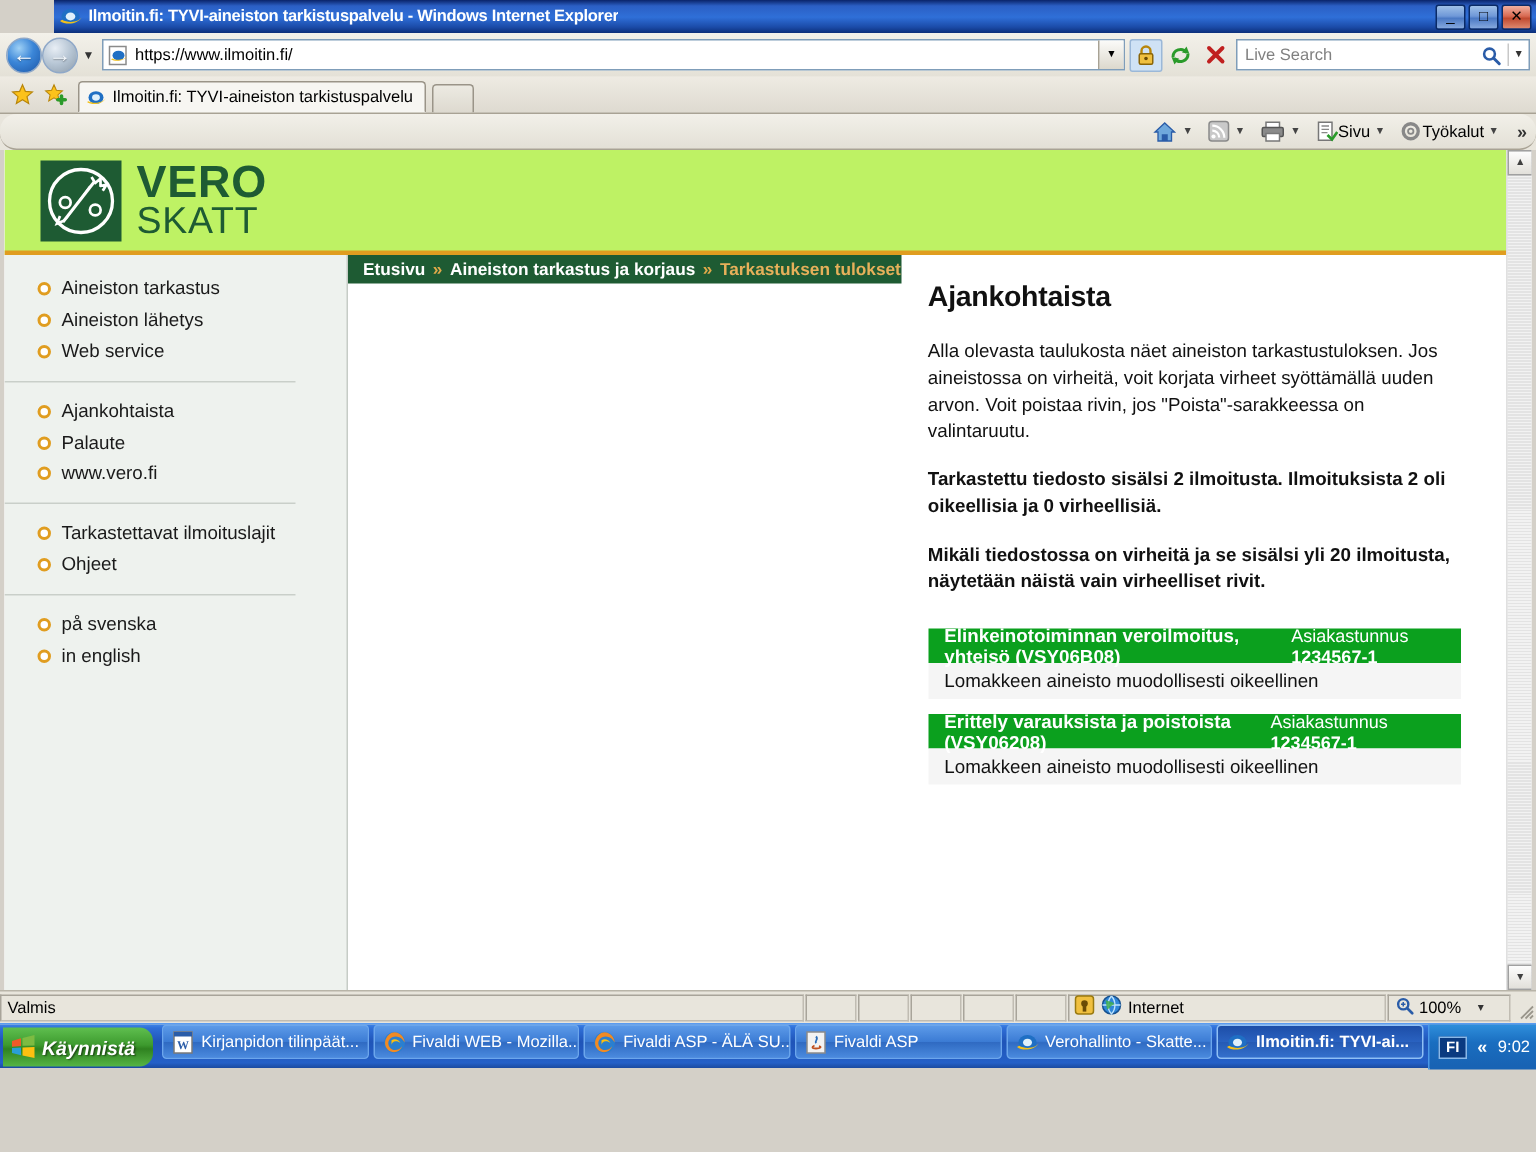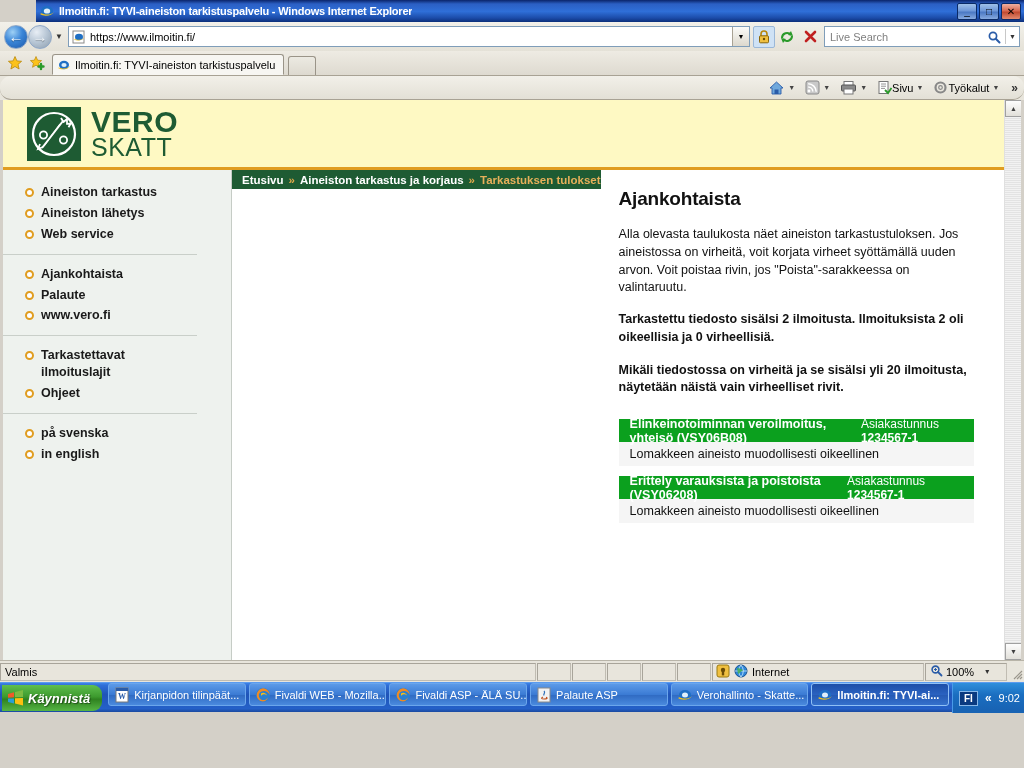--- a/index.html
+++ b/index.html
@@ -131,21 +131,21 @@
     width: 1024px; height: 560px;
     background:#fff;
     border-left: 3px solid #d4d0c8;
     border-right: 3px solid #d4d0c8;
     display:flex;
     overflow:hidden;
   }
   #pagearea { flex:1 1 auto; display:flex; flex-direction:column; min-width:0; background:#fff;}
 
   #header {
-    height: 70px; background:#fef9c3; display:flex; align-items:center;
+    height: 70px; background:#bef264; display:flex; align-items:center;
     padding-left: 24px;
     border-bottom: 3px solid #e09d20;
   }
   #logo { display:flex; align-items:center; }
   #logo .mark {
     width: 54px; height: 54px; background:#1e5b33;
     display:flex;align-items:center;justify-content:center;
     margin-right: 10px;
   }
   #logo .wordmark { display:flex; flex-direction:column; line-height:0.92; }
@@ -158,21 +158,21 @@
     width: 229px; flex:0 0 229px;
     background:#eef2ee;
     border-right: 1px solid #c6ccc6;
     padding-top: 12px;
   }
   .navgroup { padding: 0 0 0 0; }
   .navgroup + .navgroup { margin-top: 9px; padding-top: 9px; border-top: 1px solid #c9cfc9; margin-right: 34px;}
   .navitem {
     display:flex; align-items:flex-start;
     padding: 2px 6px 2px 22px;
-    font-size: 12.5px; font-weight: bold; color:#1a1a1a;
+    font-size: 12.5px; font-weight: normal; color:#1a1a1a;
     line-height: 1.35;
   }
   .navitem .bullet {
     width: 9px; height: 9px; border-radius:50%;
     border: 2px solid #e09d20; background:#fff;
     flex:0 0 auto; margin-right: 7px; margin-top: 4px;
   }
 
   #content { flex:1 1 auto; min-width:0; display:flex; background:#fff;}
 
@@ -645,21 +645,21 @@
   </div>
 
   <div class="taskbtn">
     <span class="tico">
       <svg width="16" height="16" viewBox="0 0 16 16">
         <rect x="2" y="1" width="12" height="14" fill="#f2f2f2" stroke="#8a8a8a"></rect>
         <path d="M7 10 c-2 1 -2 2 1 2 c3 0 4 -1 2 -1.6" fill="none" stroke="#c05020" stroke-width="1.2"></path>
         <path d="M8 4 c2 2 -1 2.5 0 4.5" fill="none" stroke="#2a6cb8" stroke-width="1.2"></path>
       </svg>
     </span>
-    <span>Palaute ASP</span>
+    <span>Fivaldi ASP</span>
   </div>
 
   <div class="taskbtn">
     <span class="tico">
       <svg width="16" height="16" viewBox="0 0 16 16">
         <ellipse cx="8" cy="8" rx="6" ry="5" fill="#1f6fc4"></ellipse>
         <ellipse cx="8" cy="8" rx="3" ry="2.5" fill="#dff0fb"></ellipse>
         <path d="M1 11 C5 14, 13 13, 15.5 8.5 C13.5 12, 6 12.5, 2.5 10.2 Z" fill="#f3c01a"></path>
       </svg>
     </span>

